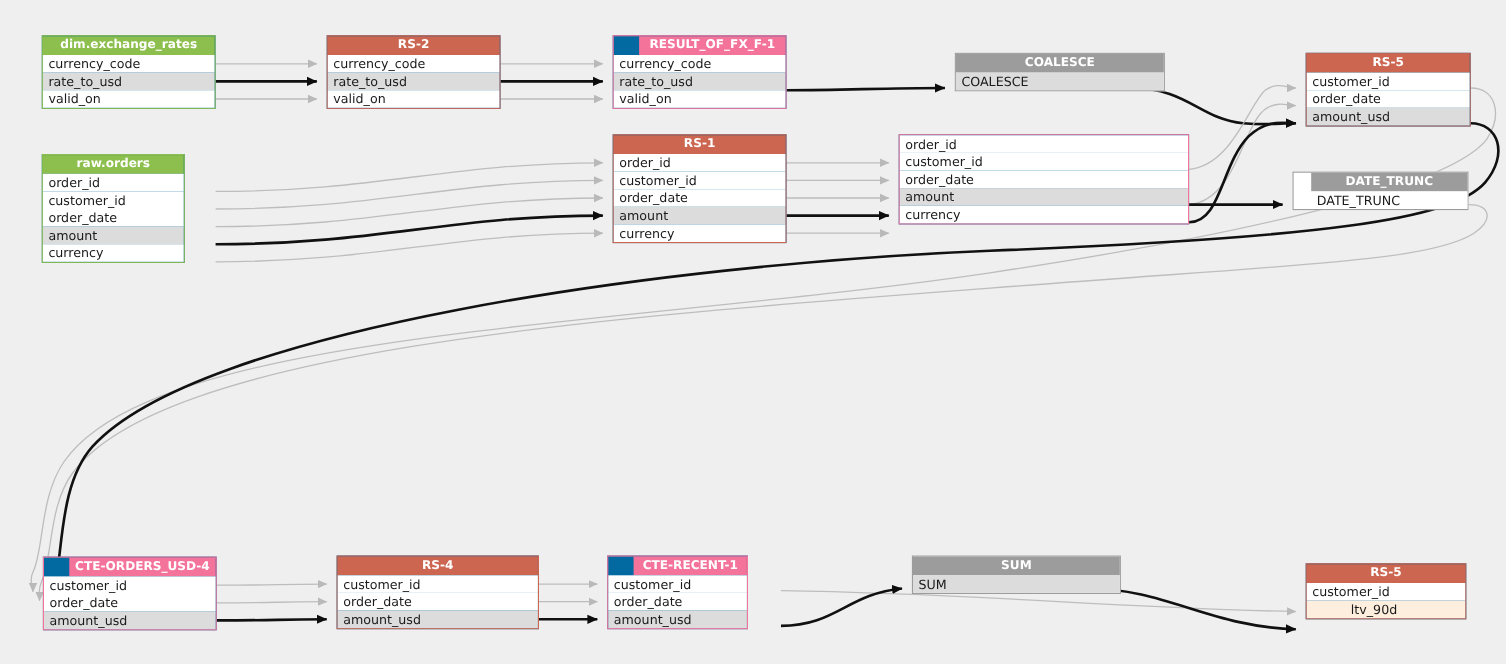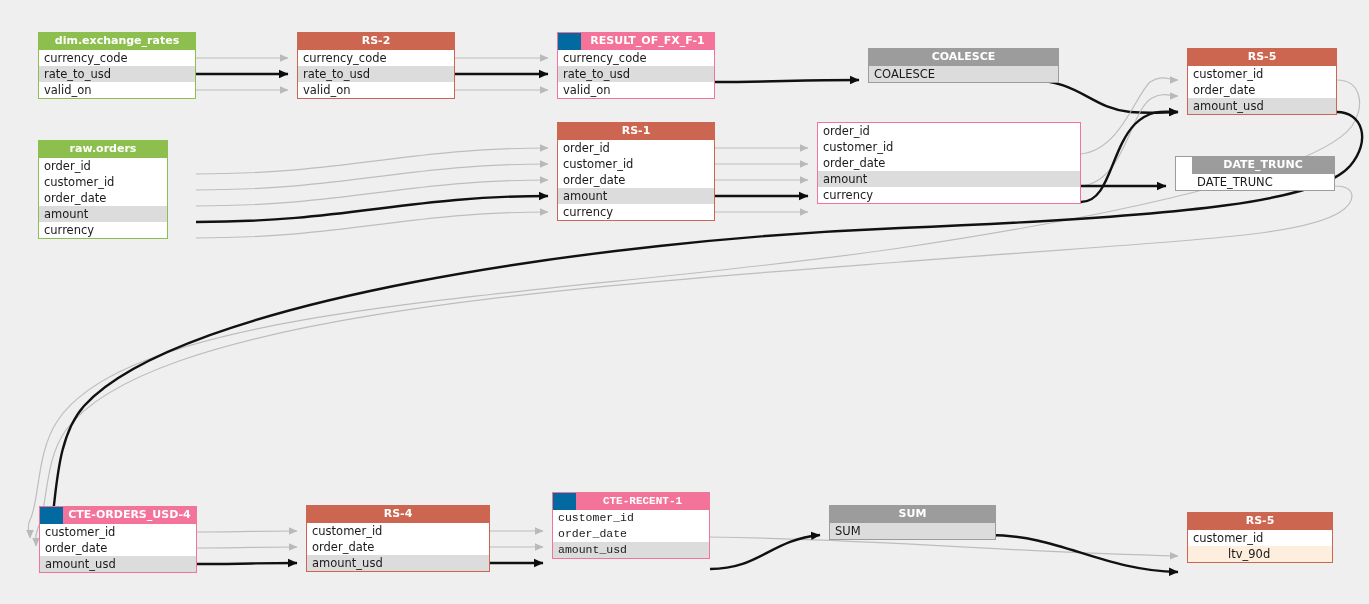--- a/index.html
+++ b/index.html
@@ -167,27 +167,27 @@
         <div class="node-col">customer_id</div>
         <div class="node-col">order_date</div>
         <div class="node-col hl">amount_usd</div>
       </div>
       <div class="node n-rs" style="left: 306px; top: 505px; width: 184px;">
         <div class="node-title">RS-4</div>
         <div class="node-col">customer_id</div>
         <div class="node-col">order_date</div>
         <div class="node-col hl">amount_usd</div>
       </div>
-      <div class="node n-pink" style="left: 552px; top: 492px; width: 158px; font-family: Liberation Mono, monospace;">
+      <div class="node n-pink" style="left: 552px; top: 505px; width: 128px;">
         <div class="node-title">CTE-RECENT-1</div>
         <div class="node-col">customer_id</div>
         <div class="node-col">order_date</div>
         <div class="node-col hl">amount_usd</div>
       </div>
-      <div class="node n-fn" style="left: 829px; top: 505px; width: 167px;">
+      <div class="node n-fn" style="left: 829px; top: 505px; width: 190px;">
         <div class="node-title">SUM</div>
         <div class="node-col hl">SUM</div>
       </div>
       <div class="node n-rs" style="left: 1187px; top: 512px; width: 146px;">
         <div class="node-title">RS-5</div>
         <div class="node-col">customer_id</div>
         <div class="node-col hl-out">ltv_90d</div>
       </div>
     </div>
 </div>

